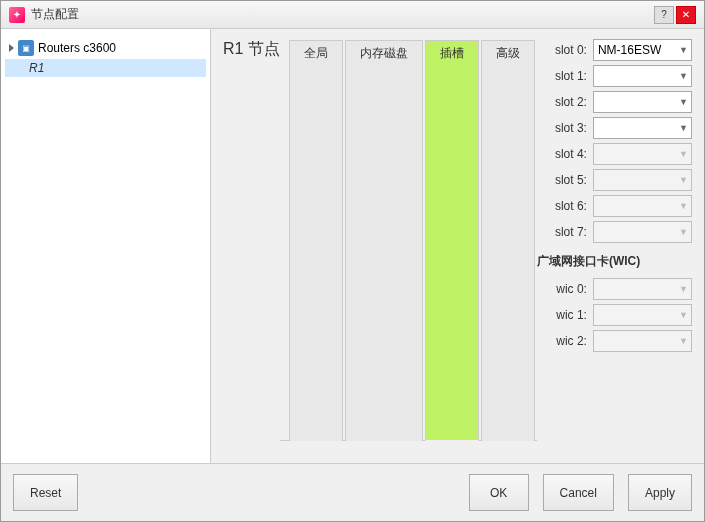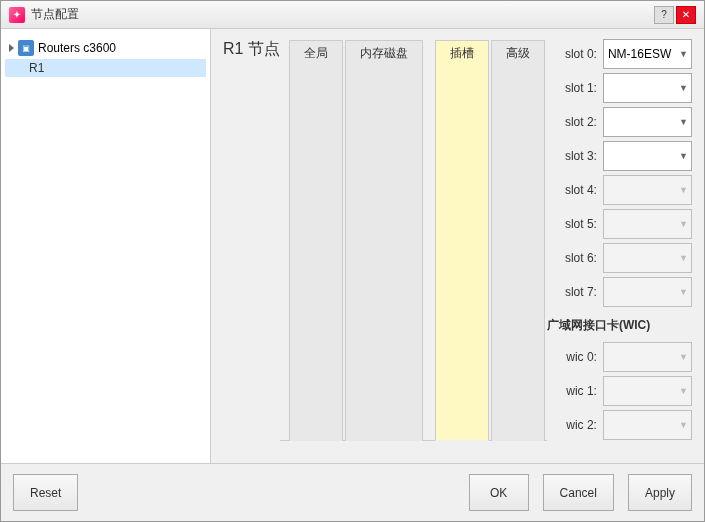--- a/index.html
+++ b/index.html
@@ -114,20 +114,21 @@
       font-size: 8px;
       color: white;
     }
     .sidebar-item {
       padding: 2px 4px 2px 24px;
       cursor: pointer;
       color: #333;
     }
     .sidebar-item.selected {
       background: #d0e8ff;
+      font-style: italic;
     }
     .main-panel {
       flex: 1;
       padding: 10px 12px;
       display: flex;
       flex-direction: row;
     }
     .node-title {
       font-size: 16px;
       color: #333;
@@ -145,24 +146,23 @@
       border: 1px solid #ccc;
       border-bottom: none;
       background: #e8e8e8;
       cursor: pointer;
       color: #333;
       margin-right: 2px;
       position: relative;
       top: 1px;
     }
     .tab.active {
-      background: #fef9c3;
+      background: #bef264;
       border-bottom: 1px solid #f0f0f0;
       z-index: 1;
-      margin-left: 10px;
     }
     .section-label {
       font-size: 12px;
       color: #333;
       margin-bottom: 8px;
       font-weight: bold;
     }
     .slot-row {
       display: flex;
       align-items: center;
@@ -175,21 +175,21 @@
       color: #333;
       flex-shrink: 0;
       font-size: 12px;
     }
     .slot-select-wrapper {
       flex: 1;
       position: relative;
     }
     .slot-select-wrapper select {
       width: 100%;
-      height: 30px;
+      height: 22px;
       border: 1px solid #aaa;
       background: #fff;
       padding: 1px 4px;
       font-size: 12px;
       appearance: none;
       -webkit-appearance: none;
       cursor: pointer;
     }
     .slot-select-wrapper select:disabled {
       background: #f5f5f5;

